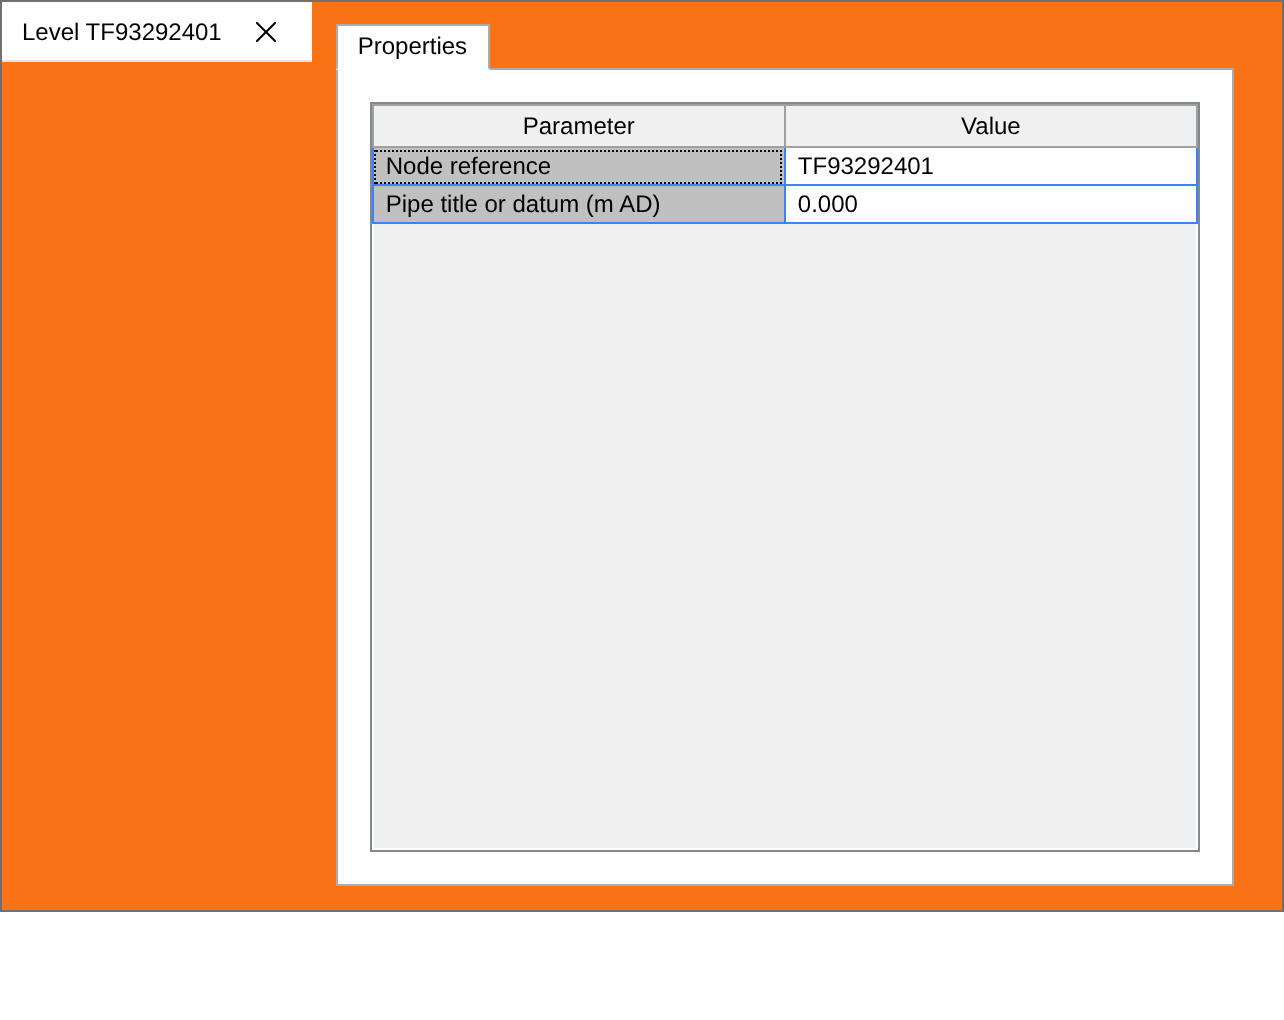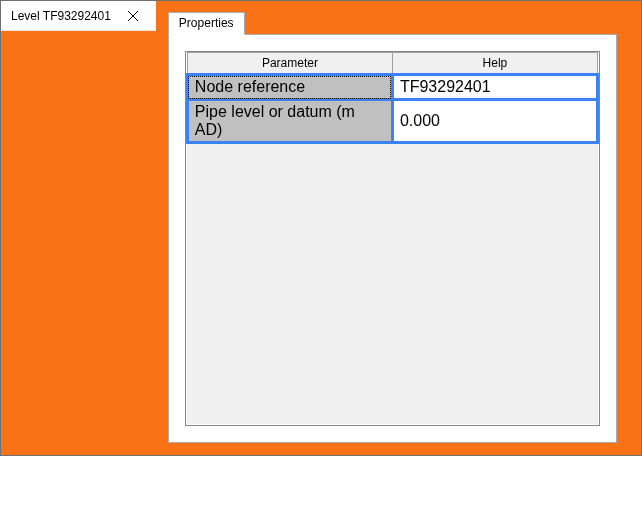--- a/index.html
+++ b/index.html
@@ -86,23 +86,23 @@
     }
     table.grid th {
       background: #f0f0f0;
       border: 1px solid #a0a0a0;
       font-weight: normal;
       padding: 3px 6px;
       text-align: center;
       font-size: 12px;
     }
     table.grid td {
-      border: 3px solid #3b82f6;
+      border: 1px solid #3b82f6;
       padding: 2px 6px;
-      font-size: 16px;
+      font-size: 12px;
       background: #fff;
     }
     table.grid td.param {
       background: #c0c0c0;
     }
     table.grid tr.selected td.param {
       outline: 1px dotted #000;
       outline-offset: -2px;
     }
     .grid-fill {
@@ -153,30 +153,30 @@
     <div class="tabpanel">
       <div class="grid-wrap">
         <table class="grid">
           <colgroup>
             <col style="width:50%">
               <col style="width:50%">
           </colgroup>
           <thead>
             <tr>
               <th>Parameter</th>
-              <th>Help</th>
+              <th>Value</th>
             </tr>
           </thead>
           <tbody>
             <tr class="selected">
               <td class="param">Node reference</td>
               <td>TF93292401</td>
             </tr>
             <tr>
-              <td class="param">Pipe level or datum (m AD)</td>
+              <td class="param">Pipe title or datum (m AD)</td>
               <td>0.000</td>
             </tr>
           </tbody>
         </table>
         <div class="grid-fill"></div>
       </div>
     </div>
 
   </div>
 </div>

